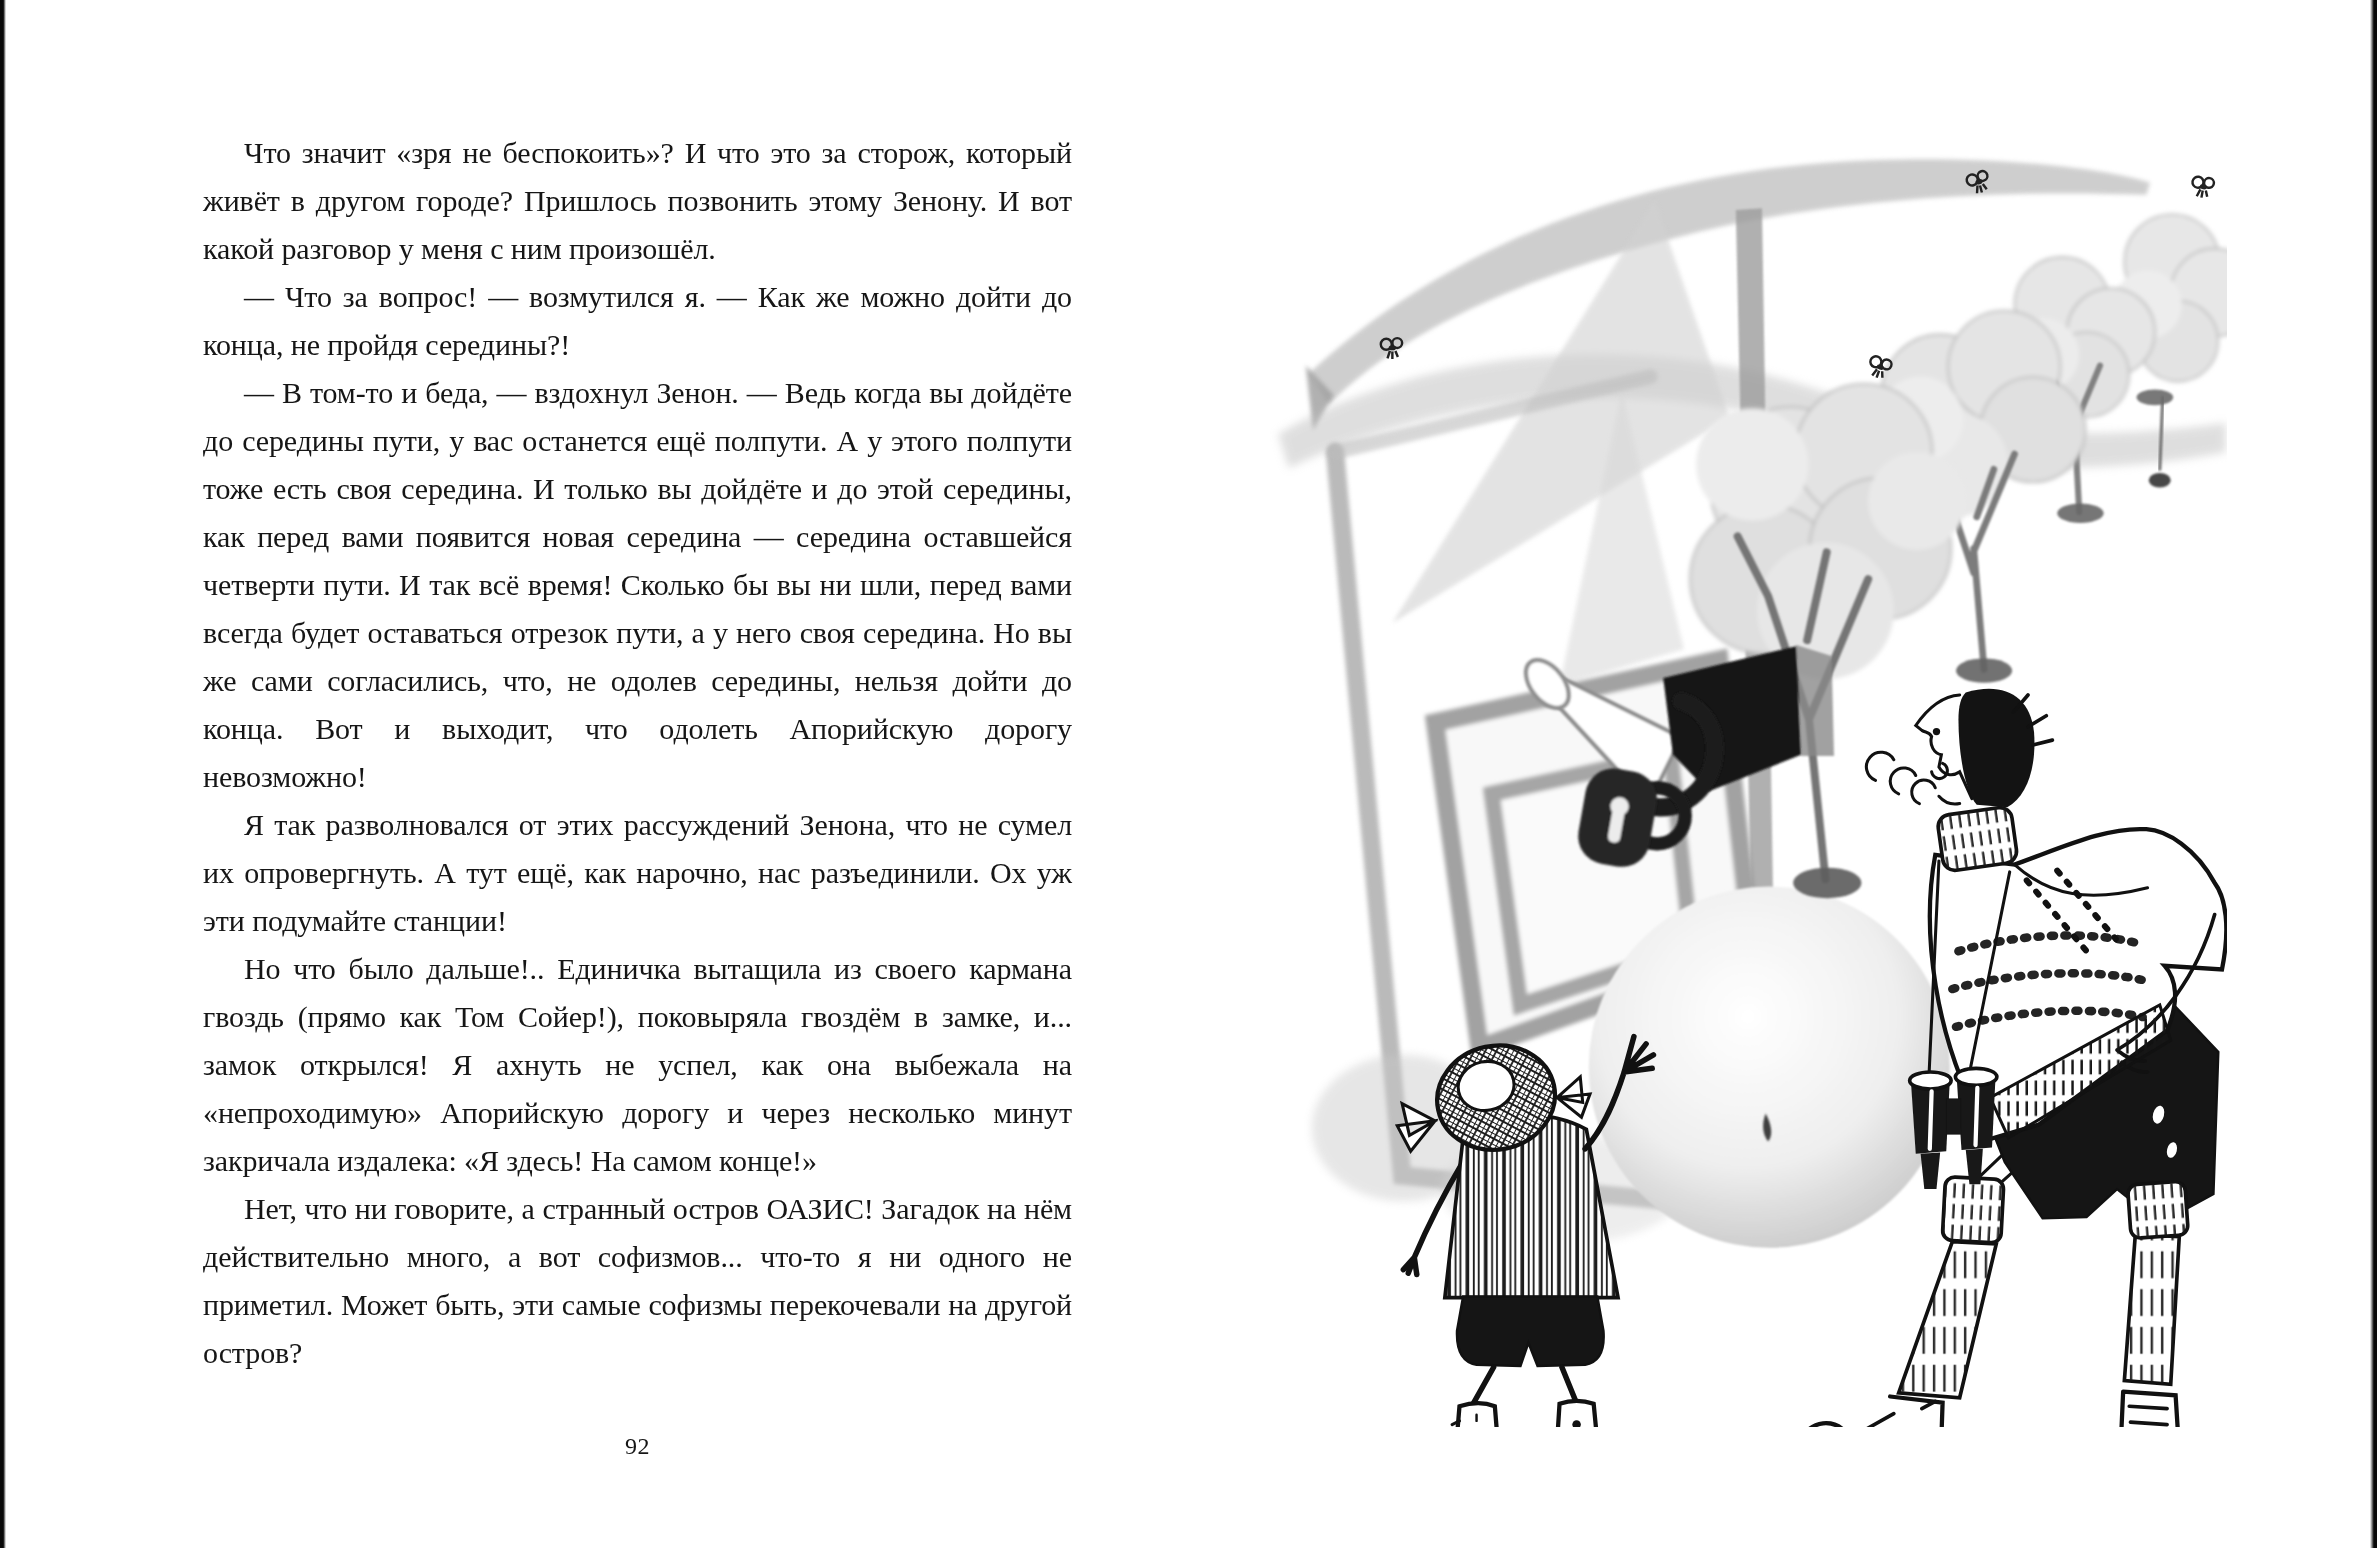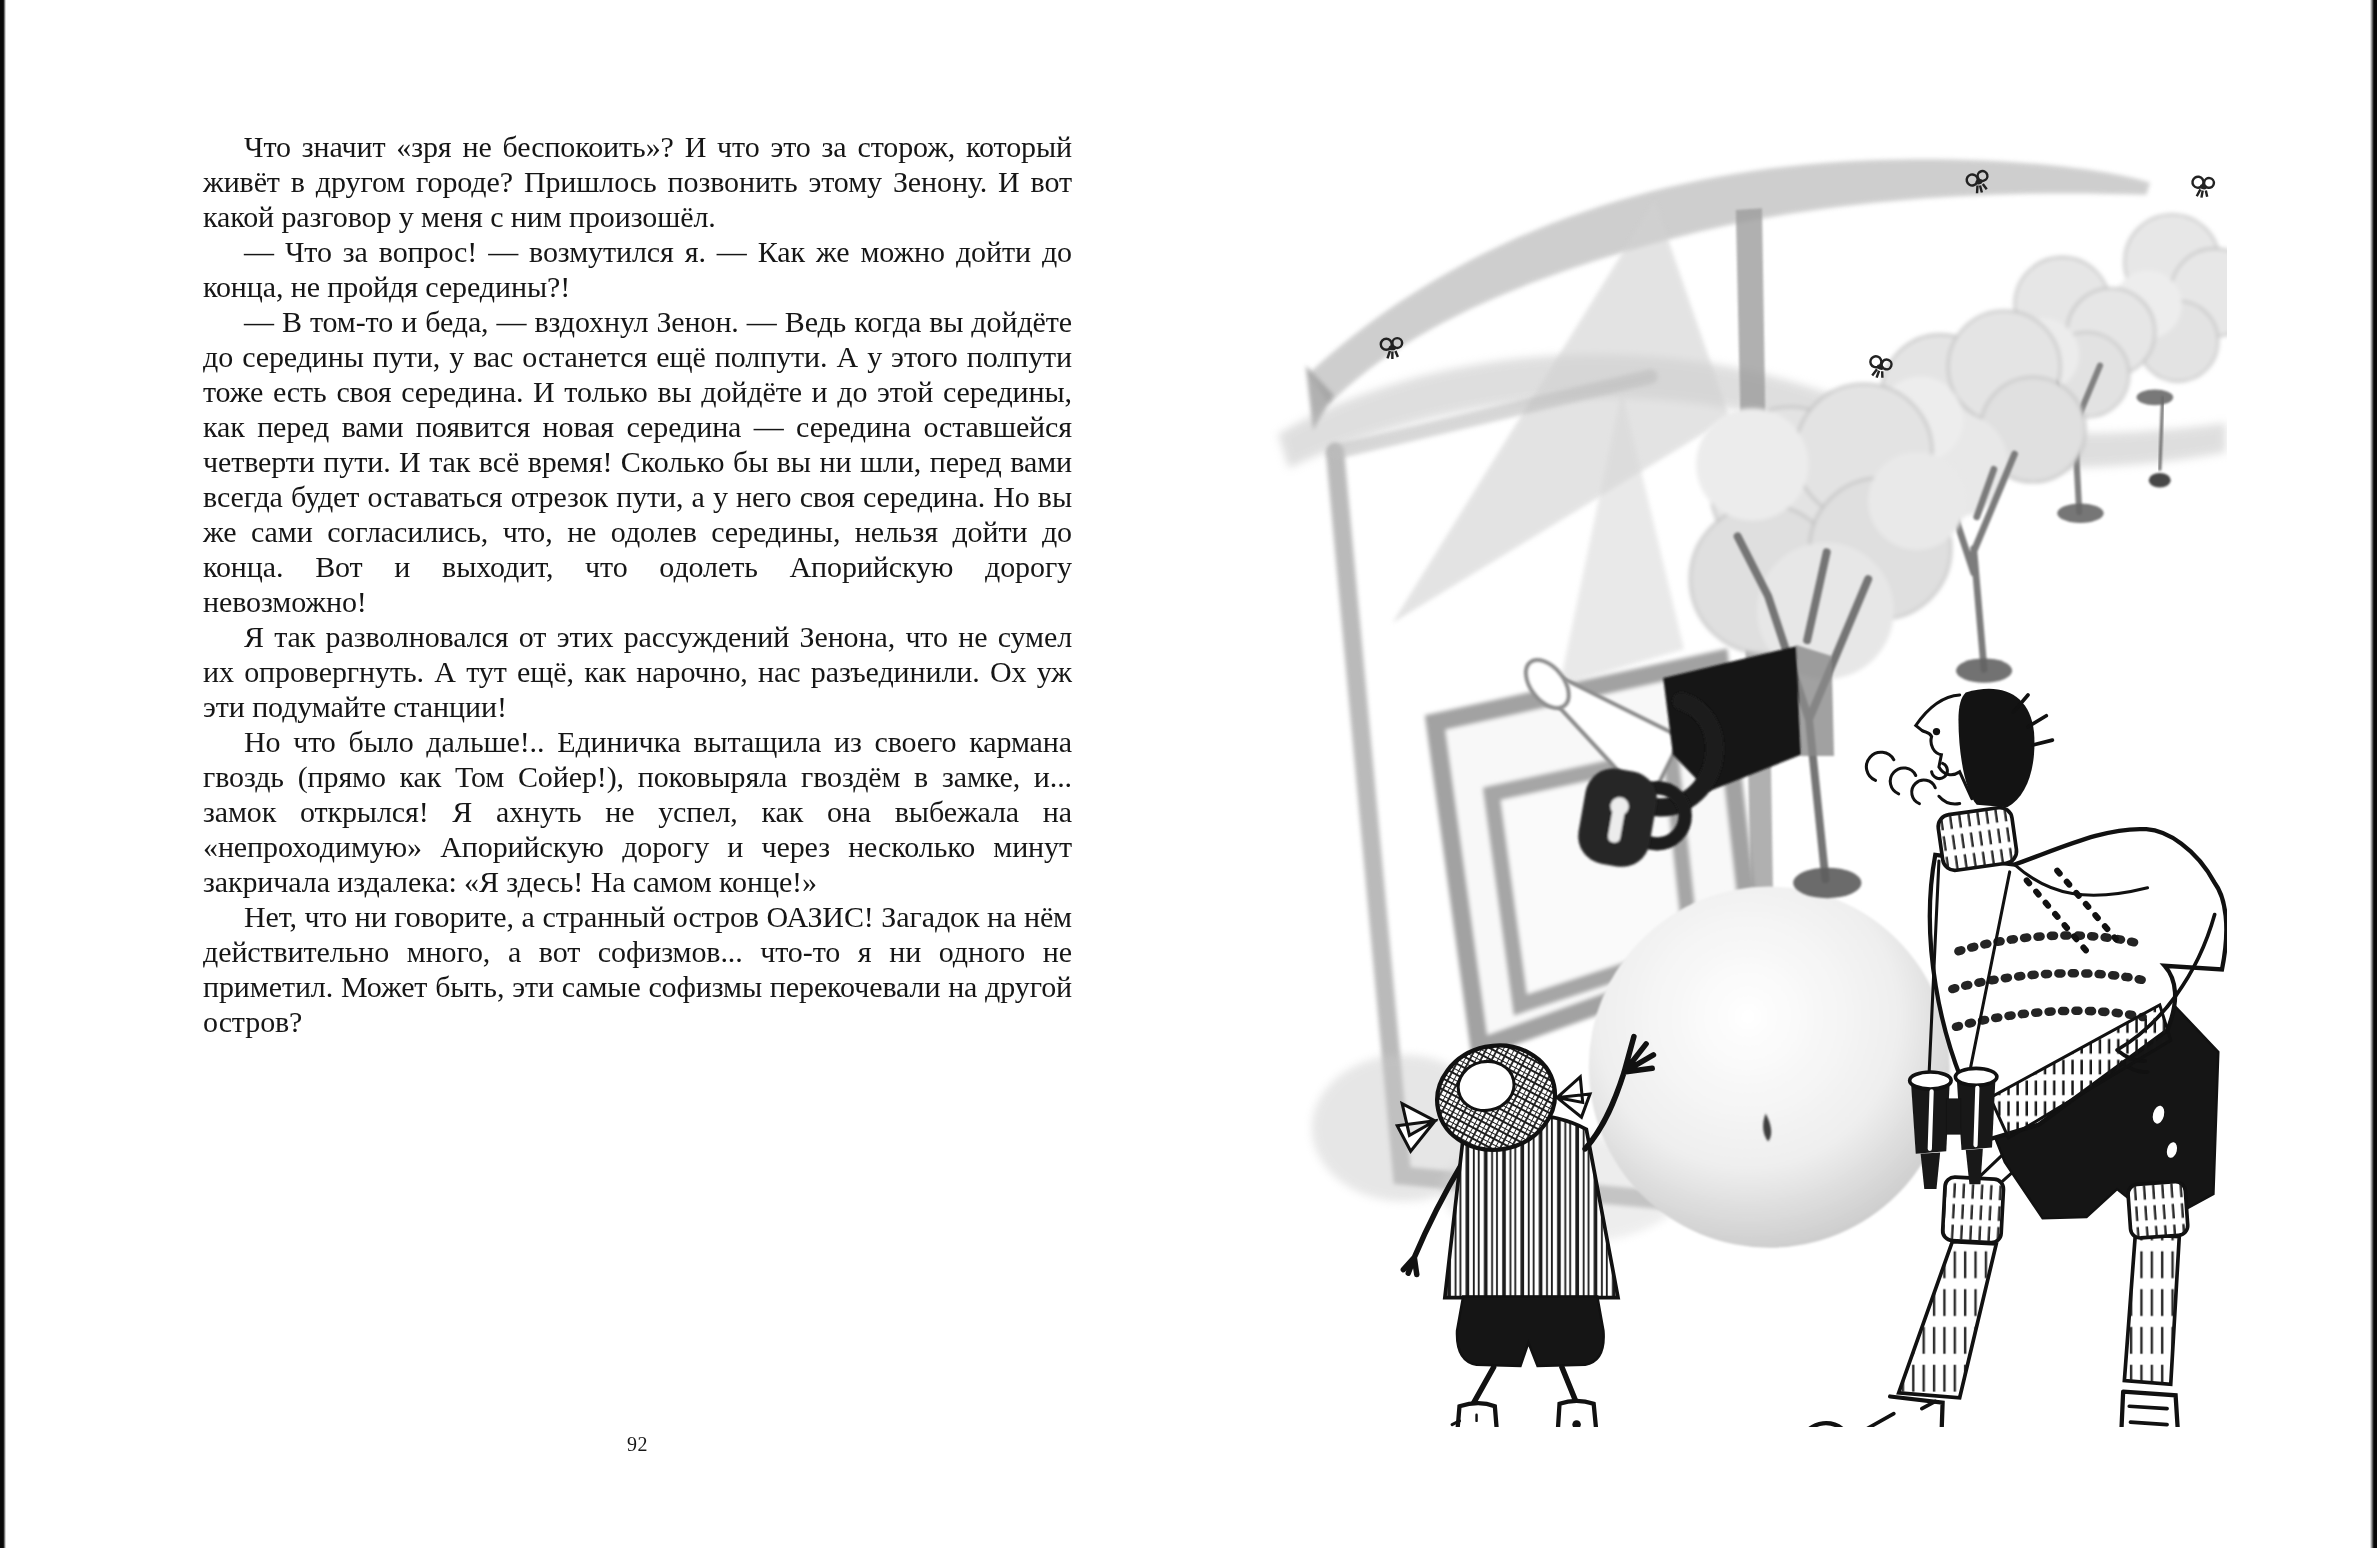--- a/index.html
+++ b/index.html
@@ -9,27 +9,27 @@
     background:#ffffff;
     overflow:hidden;
     font-family:"Liberation Serif","DejaVu Serif",serif;
     color:#161616;
   }
   .scan-edge{position:absolute;top:0;bottom:0;}
   .scan-edge.left{left:0;width:6.1px;background:linear-gradient(to right,#090909 55%,rgba(9,9,9,0));}
   .scan-edge.right{right:0;width:7.3px;background:linear-gradient(to left,#090909 45%,rgba(9,9,9,0));}
   .text-col{
     position:absolute;left:203px;top:129px;width:869px;
-    font-size:30px;line-height:35px;text-align:justify;
+    font-size:30px;line-height:48px;text-align:justify;
     letter-spacing:-0.1px;
   }
   .para{margin:0;text-indent:41px;}
   .page-number{
     position:absolute;left:203px;top:1433px;width:869px;
-    text-align:center;font-size:20px;letter-spacing:0.6px;
+    text-align:center;font-size:24px;letter-spacing:0.6px;
   }
   .illus{position:absolute;left:1269px;top:146px;width:958px;height:1281px;margin:0;}
   .illus svg{display:block;width:100%;height:100%;}
 </style>
 </head>
 <body>
 
 <div class="page">
   <div class="scan-edge left"></div>
   <div class="scan-edge right"></div>

